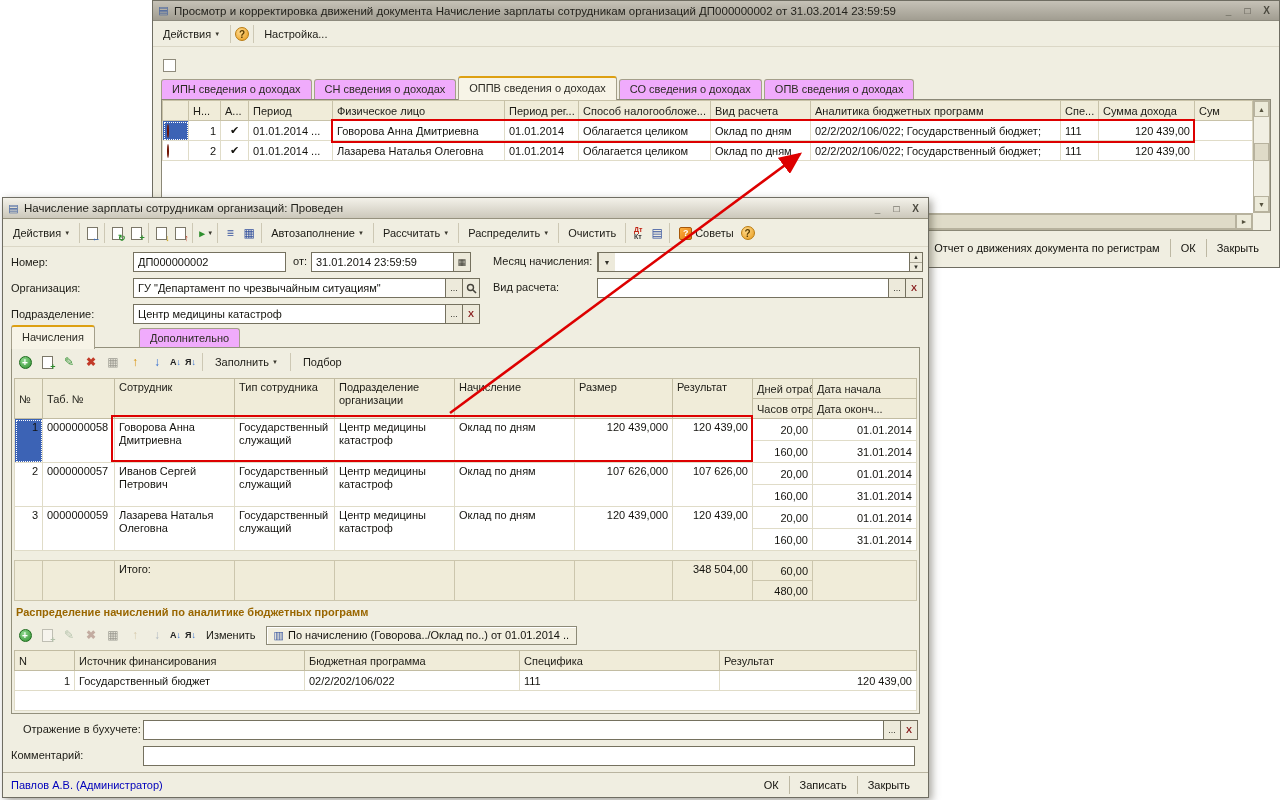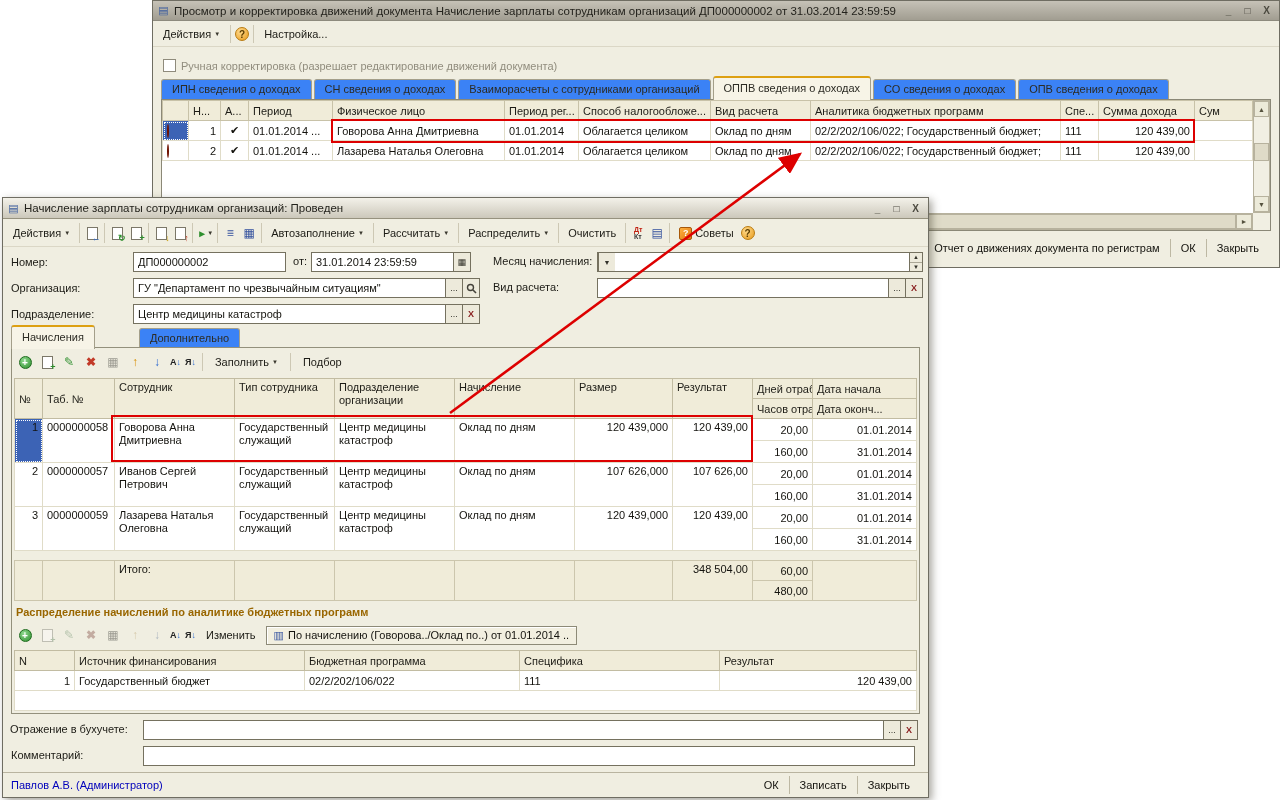--- a/index.html
+++ b/index.html
@@ -30,21 +30,21 @@
          border:1px solid #75715f; background:#fff; }
   .inp .val { flex:1; display:flex; align-items:center; padding:0 4px; white-space:nowrap; overflow:hidden; }
   .ibtn { width:17px; border-left:1px solid #75715f; background:#edeadb; color:#33322a;
           display:flex; align-items:center; justify-content:center; font-size:9px; }
   .spin { position:absolute; width:13px; height:20px; border:1px solid #75715f; border-left:none;
           display:flex; flex-direction:column; background:#edeadb; }
   .spin span { flex:1; display:flex; align-items:center; justify-content:center; font-size:6px; color:#33322a; }
   .spin span:first-child { border-bottom:1px solid #aaa695; }
   
   .tabs { position:absolute; display:flex; align-items:flex-end; gap:2px; }
-  .tab { padding:3px 10px 4px; background:#3b82f6; border:1px solid #a49f8a; border-bottom:none;
+  .tab { padding:3px 10px 4px; background:#f0abfc; border:1px solid #a49f8a; border-bottom:none;
          border-radius:3px 3px 0 0; color:#2c2b24; white-space:nowrap; }
   .tab.active { background:#f7f4e7; border-top:2px solid #dda012; padding-top:4px; padding-bottom:6px;
                 position:relative; z-index:2; margin-bottom:-1px; }
   
   table.grid { border-collapse:collapse; table-layout:fixed; background:#fff; font-size:11px; }
   table.grid th { background:#f0ecd9; border:1px solid #c4be a4; border:1px solid #c4bea4; font-weight:normal;
                   text-align:left; padding:1px 4px; white-space:nowrap; overflow:hidden; color:#1d1c16; }
   table.grid td { border:1px solid #e0dcc8; padding:1px 4px; white-space:nowrap; overflow:hidden;
                   vertical-align:middle; }
   .num { text-align:right; }
@@ -157,26 +157,24 @@
       <span>Действия</span>
       <span class="caret">▼</span>
     </span>
     <span class="sep"></span>
     <span class="helpc">?</span>
     <span class="sep"></span>
     <span class="btn">Настройка...</span>
   </div>
   <div id="bw-check">
     <span class="chk"></span>
-    <span>Ручная корректировка (разрешает редактирование движений документа)</span>
   </div>
   <div class="tabs" id="bw-tabs">
     <span class="tab">ИПН сведения о доходах</span>
     <span class="tab">СН сведения о доходах</span>
-    <span class="tab">Взаиморасчеты с сотрудниками организаций</span>
     <span class="tab active">ОППВ сведения о доходах</span>
     <span class="tab">СО сведения о доходах</span>
     <span class="tab">ОПВ сведения о доходах</span>
   </div>
   <div id="bw-frame">
     <div id="bw-grid">
       <table class="grid">
         <colgroup>
           <col style="width:26px">
             <col style="width:32px">
@@ -626,21 +624,21 @@
           <td>111</td>
           <td class="num">120 439,00</td>
         </tr>
         <tr>
           <td colspan="5" style="height:20px;border-left:1px solid #e0dcc8;border-right:1px solid #e0dcc8"></td>
         </tr>
       </tbody>
     </table>
   </div>
 
-  <span class="flabel" style="position:absolute;top:525px;left:7px">Отражение в бухучете:</span>
+  <span class="flabel" style="position:absolute;top:525px;left:20px">Отражение в бухучете:</span>
   <div class="inp" style="top:522px;left:140px;width:775px">
     <span class="val"></span>
     <span class="ibtn">...</span>
     <span class="ibtn" style="color:#8a2020;font-weight:bold">X</span>
   </div>
   <span class="flabel" style="position:absolute;top:551px;left:8px">Комментарий:</span>
   <div class="inp" style="top:548px;left:140px;width:772px">
     <span class="val"></span>
   </div>
 

